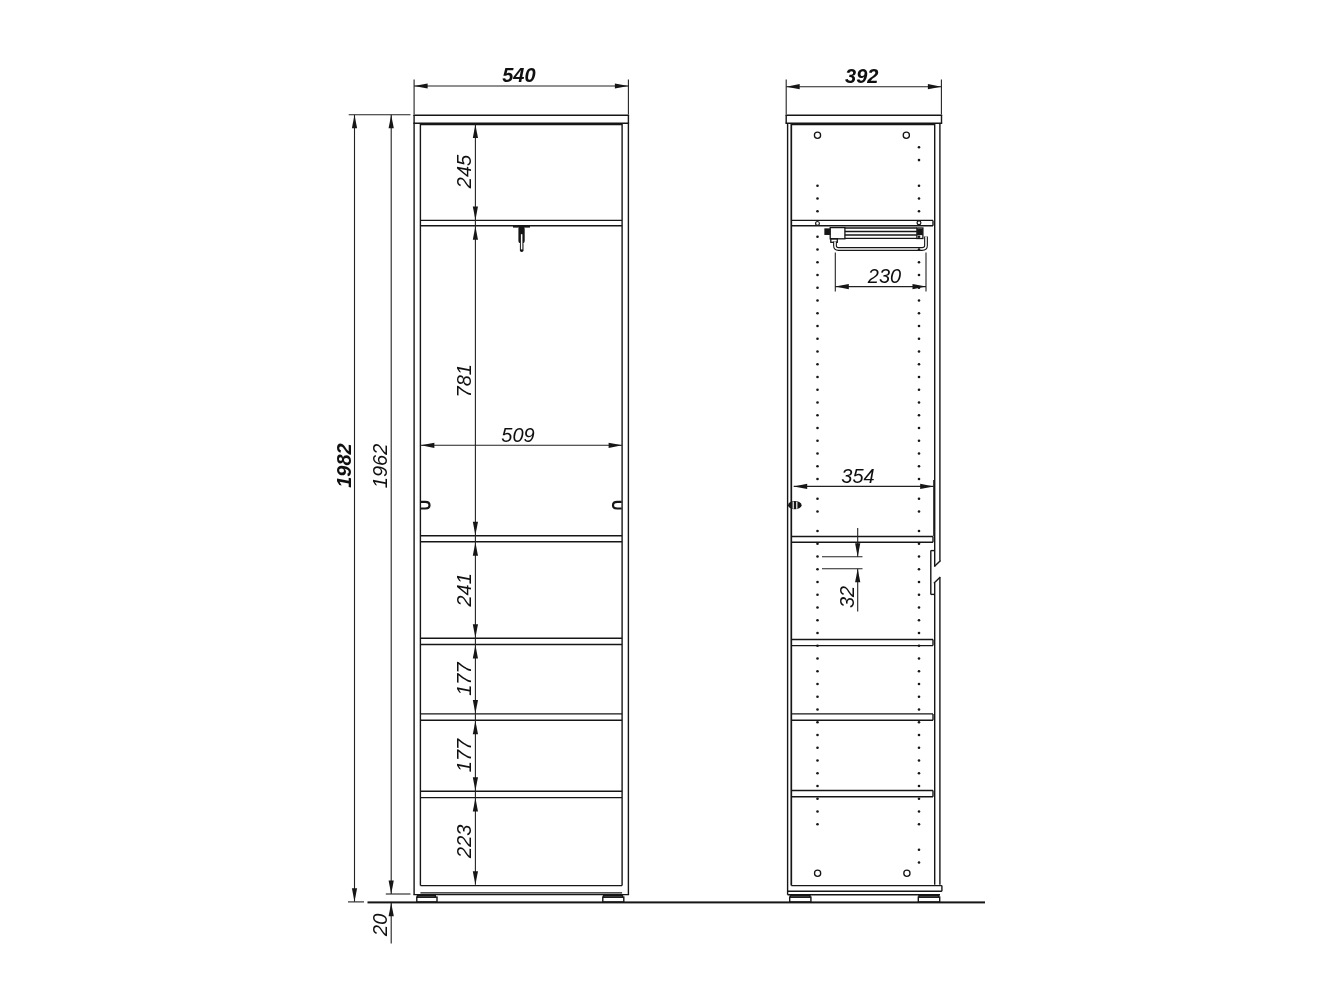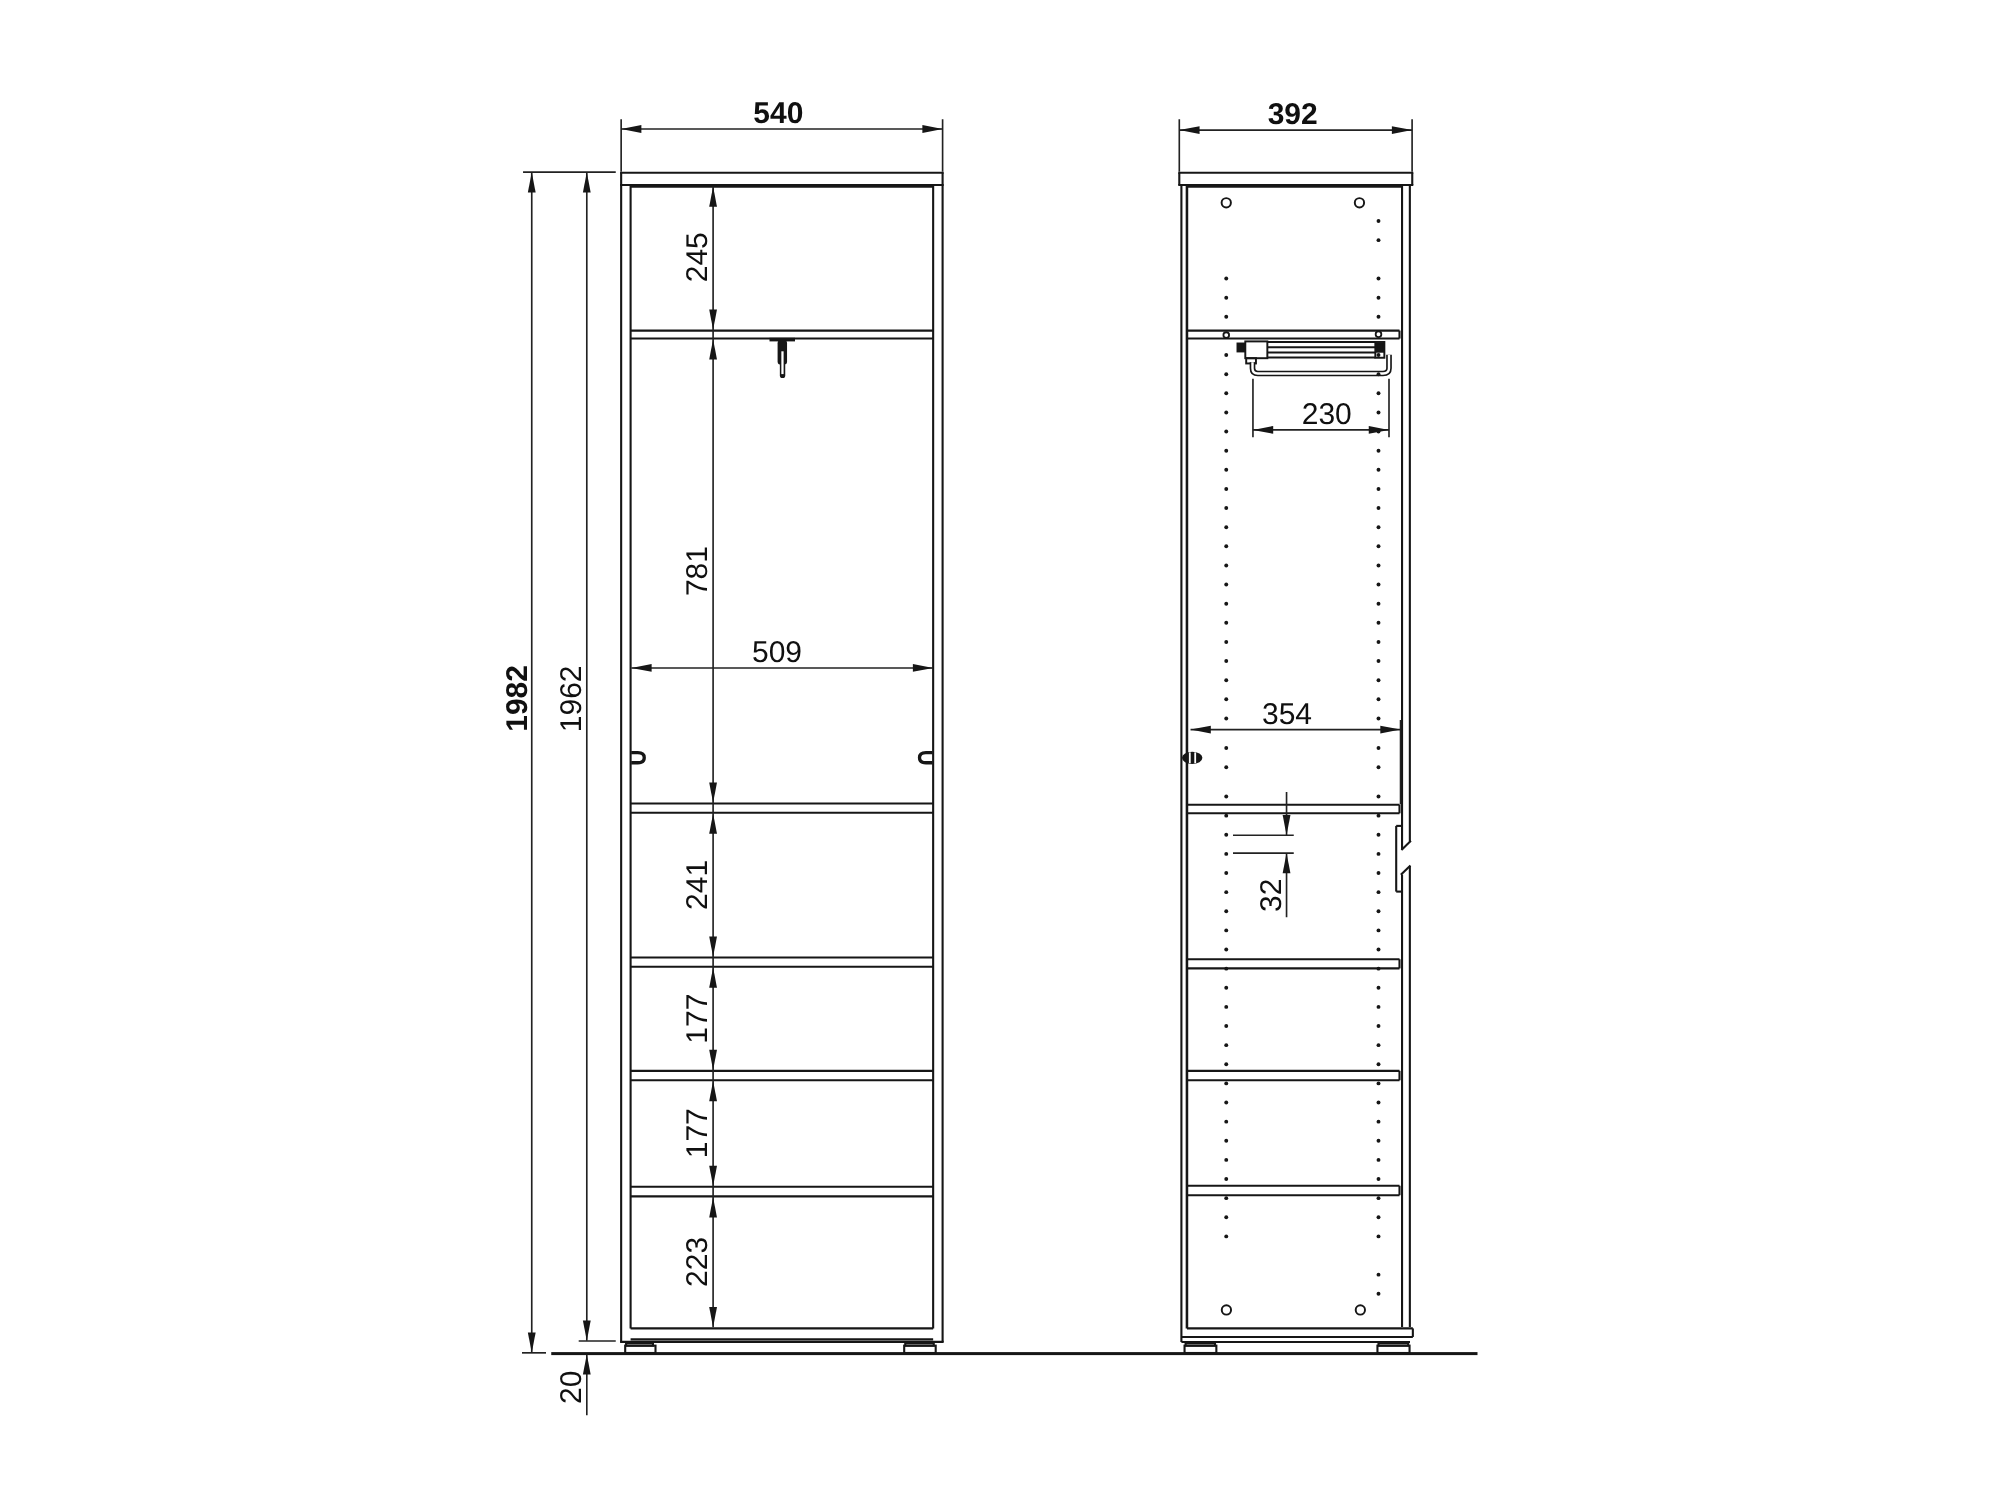--- a/index.html
+++ b/index.html
@@ -1,16 +1,16 @@
 <!DOCTYPE html>
 <html><head>
 <meta charset="utf-8">
 <style>
   html,body{margin:0;padding:0;background:#ffffff;}
-  .wrap{width:1339px;height:1004px;position:relative;background:#ffffff;overflow:hidden;}
+  .wrap{width:1339px;height:1004px;position:relative;background:#ffffff;overflow:hidden;font-style:italic;}
   text{font-family:"Liberation Sans", sans-serif; fill:#101010;}
   .d{font-size:20px;}
   .b{font-size:20px;font-weight:bold;}
 </style>
 </head>
 <body>
 <div class="wrap">
 <svg width="1339" height="1004" viewBox="0 0 1339 1004" xmlns="http://www.w3.org/2000/svg">
 <g stroke-linecap="butt" fill="none">
 

